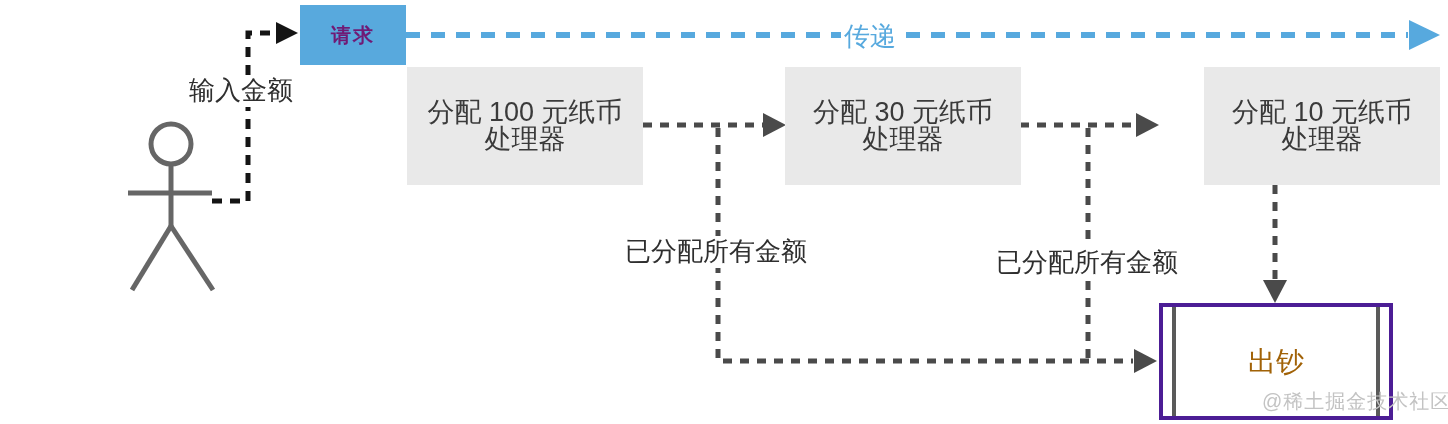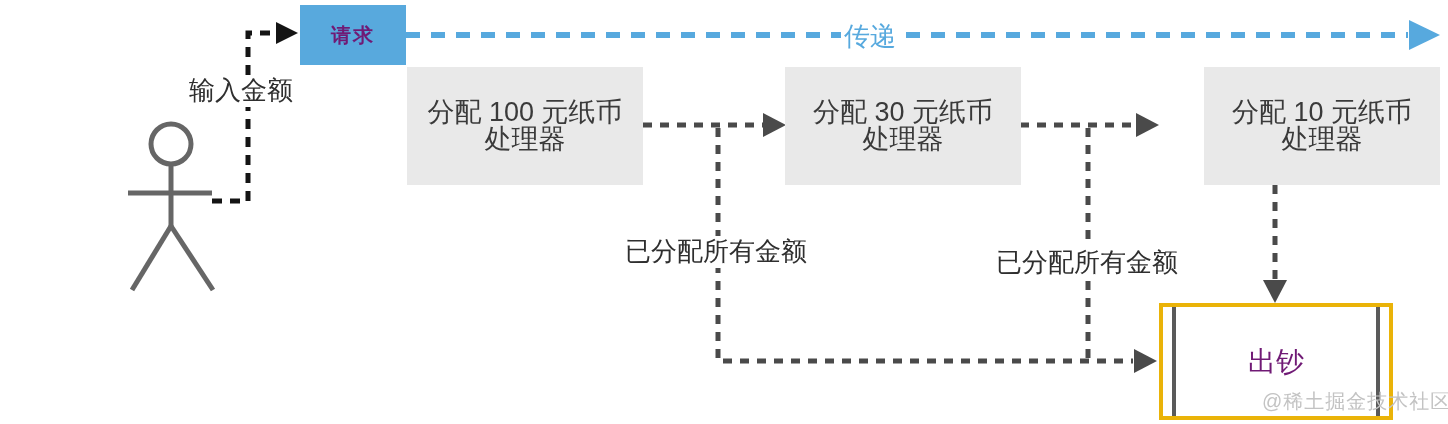--- a/index.html
+++ b/index.html
@@ -15,21 +15,21 @@
   }
   .handler-box{
     top:67px;width:236px;height:118px;background:#E9E9E9;color:#3A3A3A;
     flex-direction:column;font-size:27px;line-height:1;
   }
   .handler-1{left:407px;}
   .handler-2{left:785px;}
   .handler-3{left:1188px;margin-left:16px;}
   .dispense-box{
     left:1159px;top:303px;width:234px;height:117px;background:#ffffff;
-    border:4px solid #eab308;color:#701a75;font-size:28px;
+    border:4px solid #4c1d95;color:#a16207;font-size:28px;
   }
   .inner-bar{position:absolute;top:0;bottom:0;width:4px;background:#5A5A5A;}
   .inner-bar.left{left:9px;}
   .inner-bar.right{right:9px;}
   .lbl{position:absolute;z-index:3;background:#ffffff;white-space:nowrap;line-height:1.15;padding:1px 3px;text-align:right;}
   .lbl-input{left:186px;top:75px;font-size:26px;color:#2F2F2F;}
   .lbl-pass{left:841px;top:21px;font-size:26px;color:#57A9DE;}
   .lbl-alloc1{left:622px;top:236px;font-size:26px;color:#2F2F2F;}
   .lbl-alloc2{left:993px;top:247px;font-size:26px;color:#2F2F2F;}
   .watermark{

